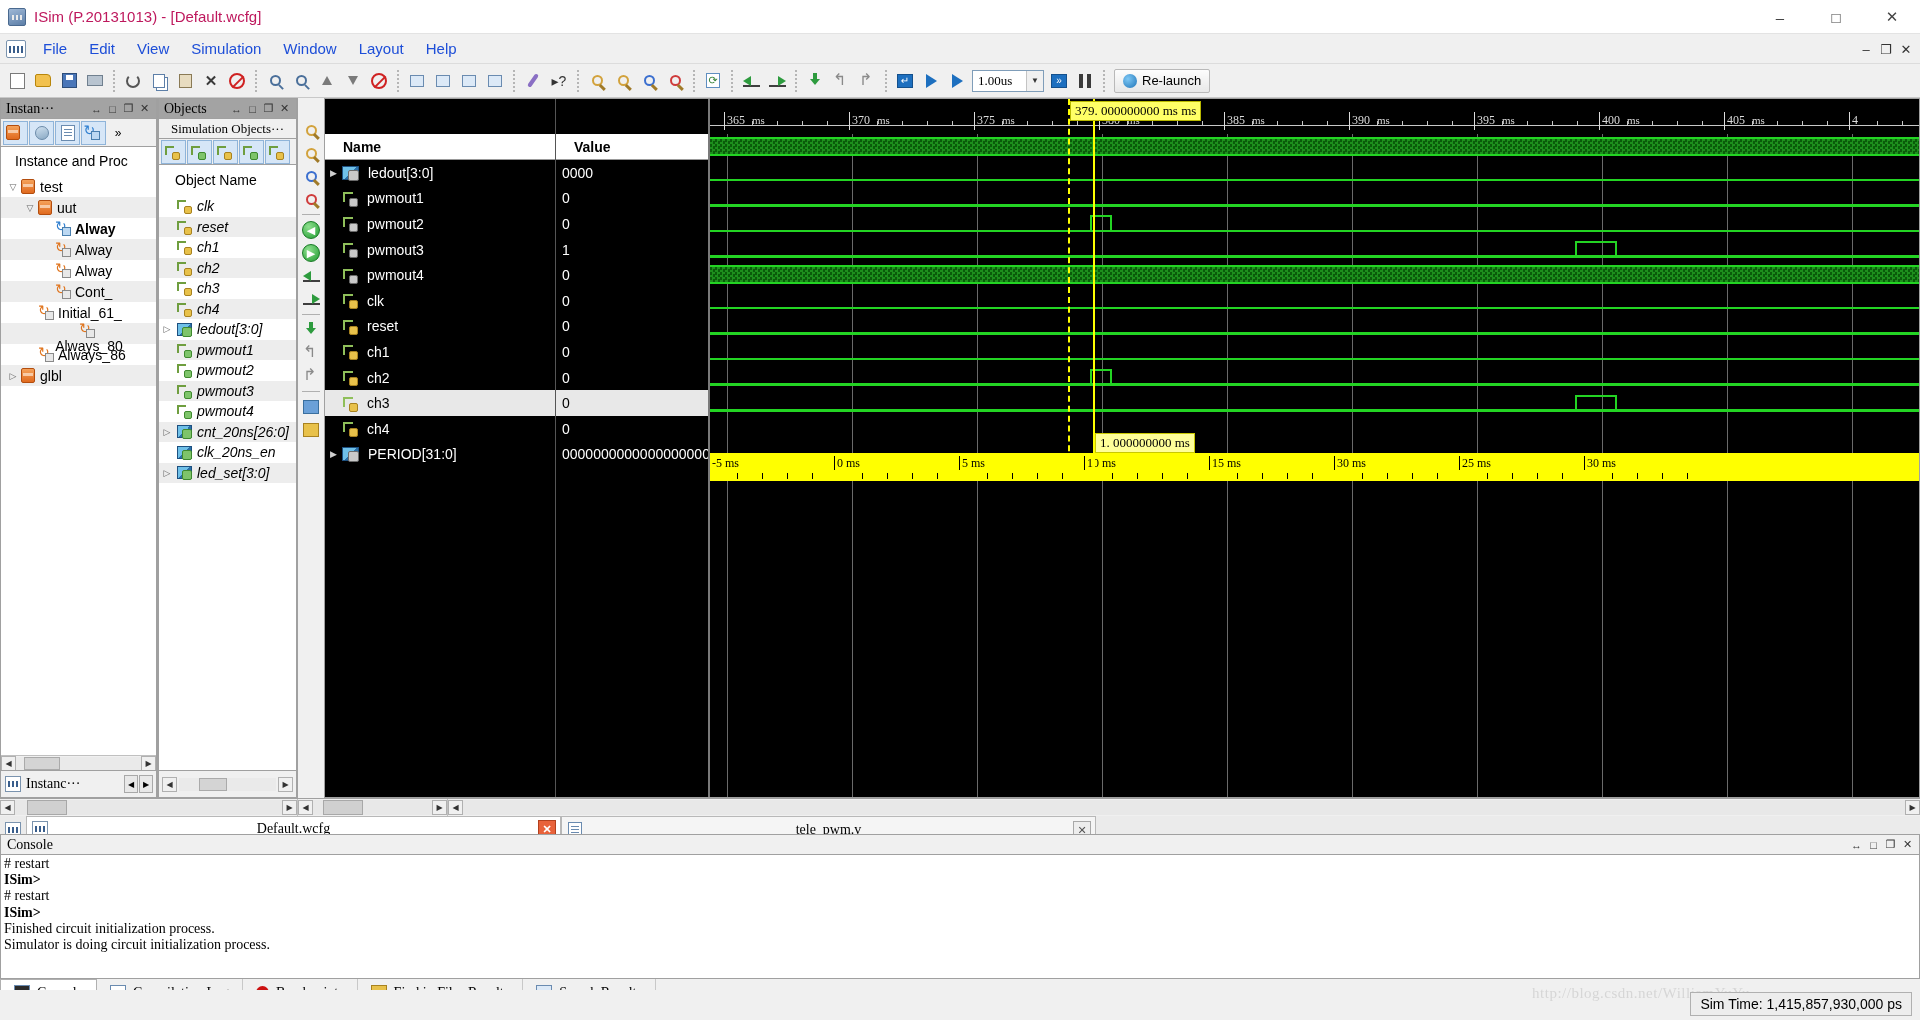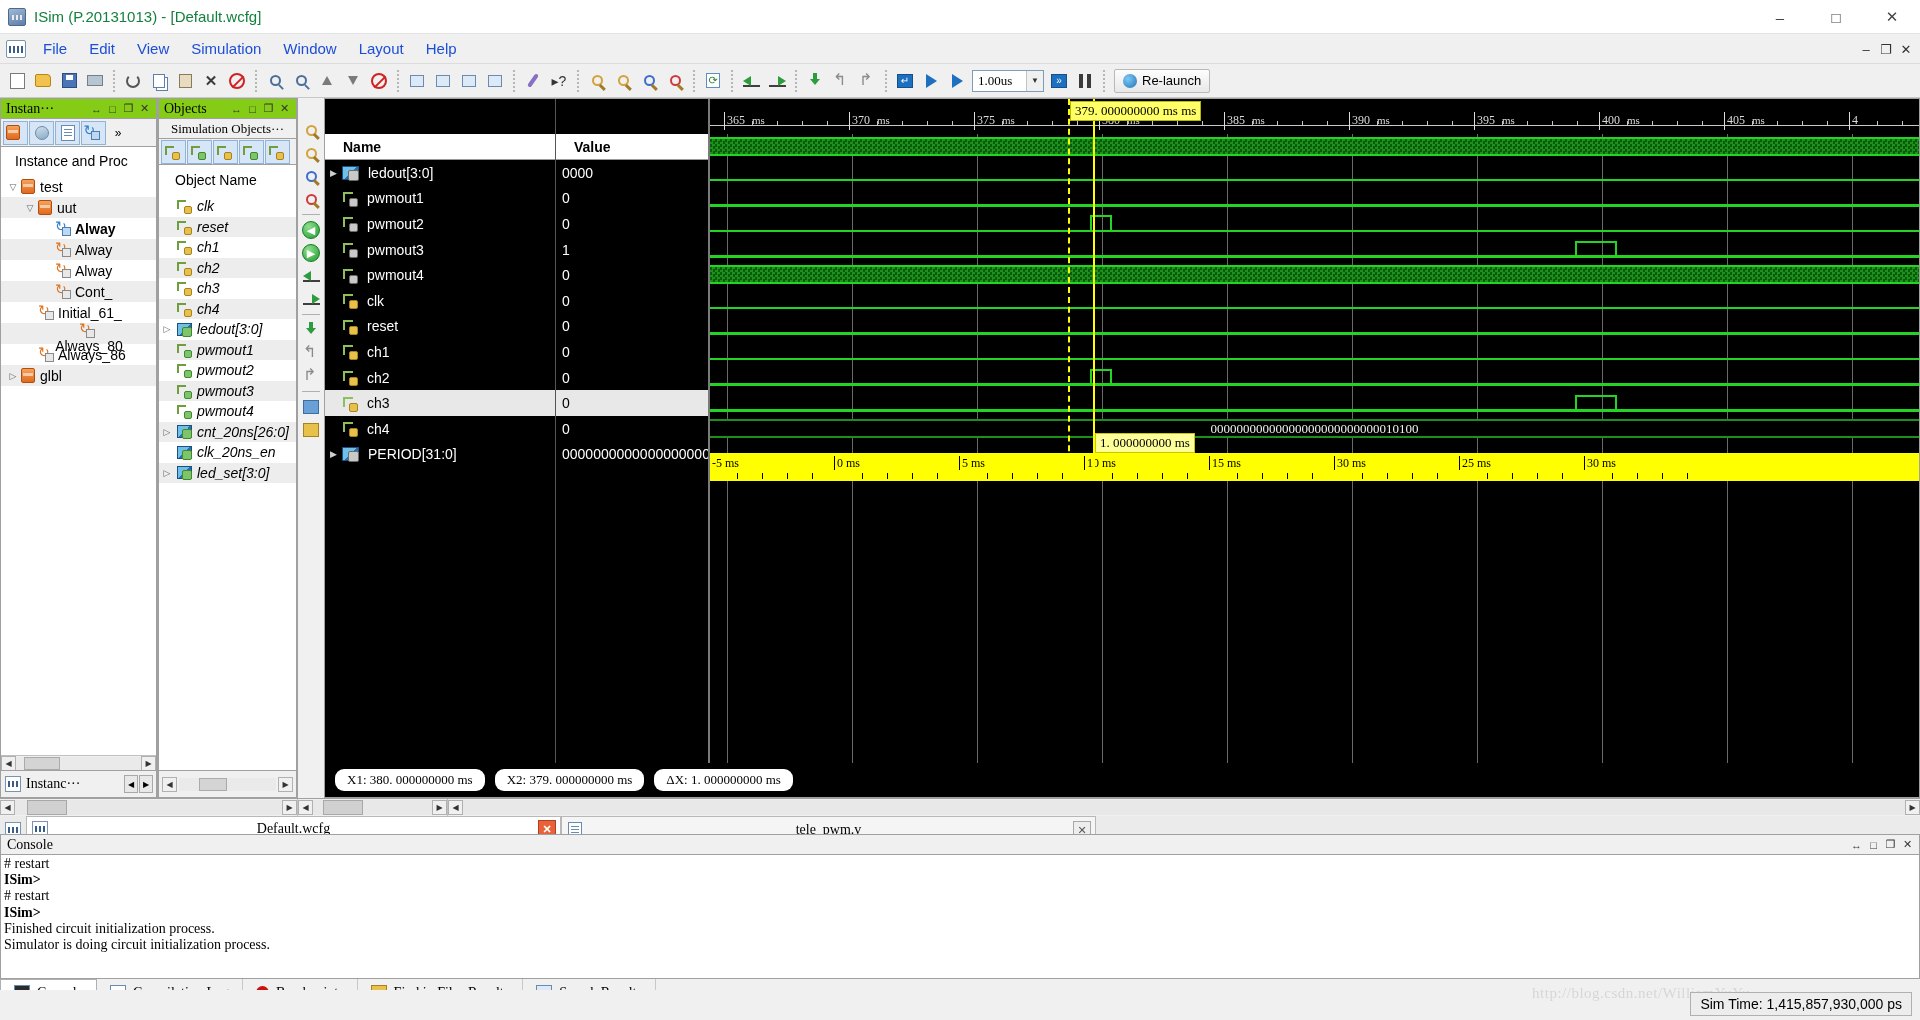--- a/index.html
+++ b/index.html
@@ -23,21 +23,21 @@
   .titlebar .ticon {
     width: 18px; height: 18px; margin: 0 8px 0 8px;
     background: linear-gradient(160deg,#9fb8d6,#5d7fa8);
     border: 1px solid #49698f; border-radius: 2px;
     position: relative; flex: none;
   }
   .titlebar .ticon:after {
     content:""; position:absolute; left:3px; top:6px; right:3px; height:5px;
     background: repeating-linear-gradient(90deg,#eaeaea 0 2px,transparent 2px 4px);
   }
-  .titlebar .ttext { font-size: 15px; color: #15803d; font-family: "Liberation Sans", sans-serif; }
+  .titlebar .ttext { font-size: 15px; color: #be185d; font-family: "Liberation Sans", sans-serif; }
   .wbtns { position: absolute; right: 0; top: 0; display: flex; height: 34px; }
   .wbtn { width: 56px; height: 34px; display:flex; align-items:center; justify-content:center;
           color: #444; font-size: 15px; }
 
   
   .menubar {
     height: 30px; background: #f0f0f0; display: flex; align-items: center;
     border-bottom: 1px solid #dcdcdc; position: relative;
   }
   .menubar .applogo {
@@ -116,21 +116,21 @@
   .ptri2{width:0;height:0;border-top:7px solid transparent;border-bottom:7px solid transparent;border-left:11px solid #1d6fbf;position:relative;}
   .pause{width:12px;height:14px;position:relative;}
   .pause:before,.pause:after{content:"";position:absolute;top:0;width:4px;height:14px;background:#3a3a3a;}
   .pause:before{left:0;} .pause:after{right:0;}
 
   
   .mainrow { display: flex; height: 700px; }
 
   
   .panel-hdr {
-    height: 21px; background: #84cc16; border: 1px solid #a0a0a0;
+    height: 21px; background: #a3a3a3; border: 1px solid #a0a0a0;
     display: flex; align-items: center; padding: 0 2px;
     font-family: "Liberation Serif", serif; font-size: 14px; color: #000;
   }
   .panel-hdr .ttl { padding-left: 3px; white-space: nowrap; overflow: hidden; }
   .panel-hdr .hbtns { margin-left: auto; display: flex; gap: 3px; padding-right: 3px; }
   .hb { width: 13px; height: 13px; display:flex;align-items:center;justify-content:center;
         font-size:11px; color:#333; }
 
   
   .inst-panel { width: 158px; display: flex; flex-direction: column;
@@ -985,24 +985,20 @@
                 <div class="wlow"></div>
               </div>
               <div class="wrow" style="top: 230.4px;">
                 <div class="wlow"></div>
                 <div class="wpulse" style="left: 380px; width: 22px;"></div>
               </div>
               <div class="wrow" style="top: 256px;">
                 <div class="wlow"></div>
                 <div class="wpulse" style="left: 865px; width: 42px;"></div>
               </div>
-              <div class="wrow" style="top: 281.6px;">
-                <div class="wbar" style="background: rgb(0, 0, 0); border-top-color: rgb(29, 143, 29); border-bottom-color: rgb(29, 143, 29);"></div>
-                <div class="wtxt">00000000000000000000000000010100</div>
-              </div>
             </div>
           <div class="yellowband" id="yband" style="top: 354.2px;">
               <div class="ytick" style="left: 2px;">-5 ms</div>
               <div class="yminor" style="left: 27px;"></div>
               <div class="yminor" style="left: 52px;"></div>
               <div class="yminor" style="left: 77px;"></div>
               <div class="yminor" style="left: 102px;"></div>
               <div class="ytick" style="left: 127px;">0 ms</div>
               <div class="yminor" style="left: 152px;"></div>
               <div class="yminor" style="left: 177px;"></div>
@@ -1041,25 +1037,20 @@
             </div>
           <div id="cursors" style="position: absolute; inset: 0px; pointer-events: none;">
               <div class="cursor-d" style="left: 358px; bottom: auto; height: 382.2px;"></div>
               <div class="cursor-y" style="left: 383px; height: 382.2px;"></div>
               <div class="marker-lbl" style="left: 360px; top: 2px;">379. 000000000 ms  ms</div>
               <div class="delta-lbl" style="left: 385px; top: 334.2px;">1. 000000000 ms</div>
             </div>
         </div>
       </div>
 
-      <div class="measbar" id="measbar">
-          <div class="meas">X1:  380. 000000000 ms</div>
-          <div class="meas">X2:  379. 000000000 ms</div>
-          <div class="meas">ΔX:  1. 000000000 ms</div>
-        </div>
     </div>
   </div>
 
   <div class="hstrip">
     <div class="hs-seg" style="width:298px">
       <span class="hs-arrow">◀</span>
       <span class="hs-track">
         <span class="hs-thumb" style="left:12px;width:40px"></span>
       </span>
       <span class="hs-arrow">▶</span>

